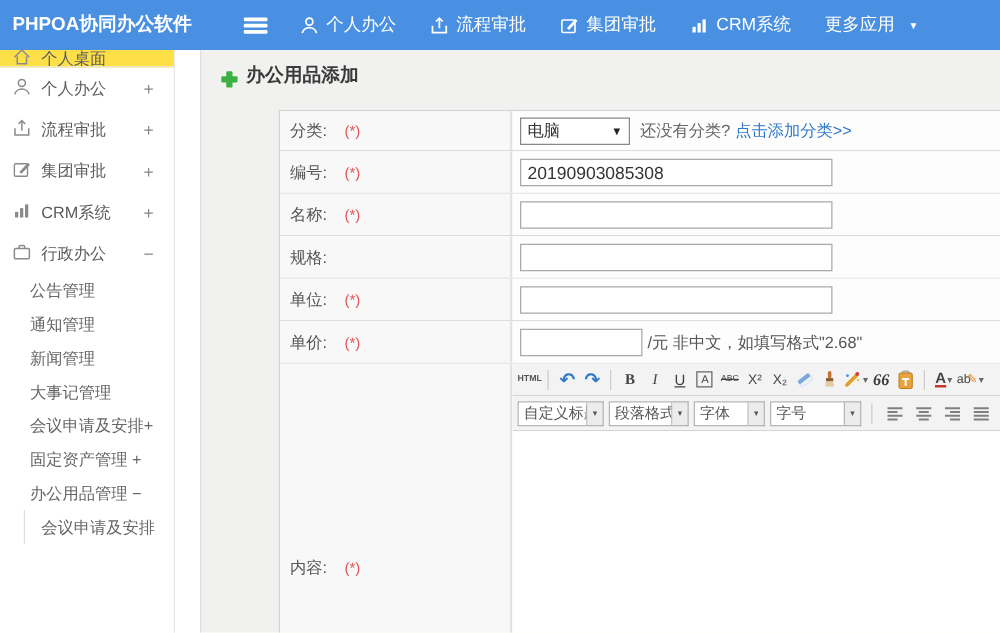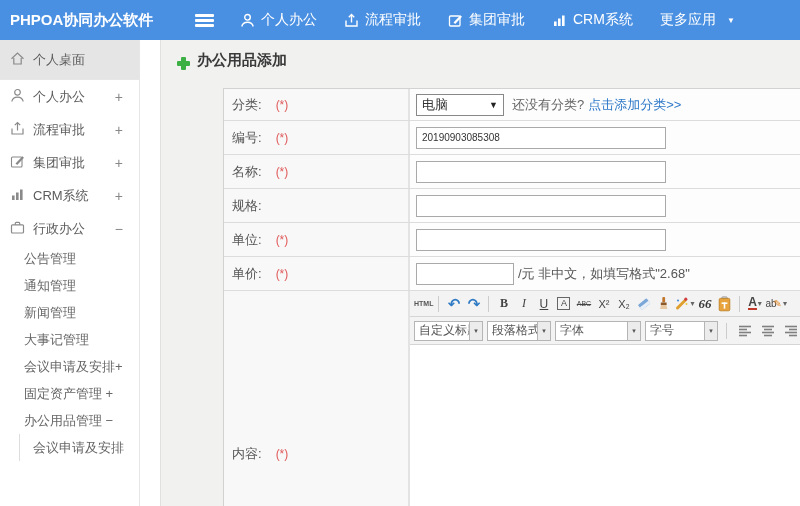--- a/index.html
+++ b/index.html
@@ -20,21 +20,21 @@
               cursor:pointer; white-space:nowrap; }
   .nav-item svg { display:block; }
   .nav-caret { font-size:8px; margin-left:5px; }
 
   
   .sidebar { position:absolute; left:0; top:40px; width:160px; height:466px;
              background:#fff; }
   .sidebar-inner { width:140px; height:100%; border-right:1px solid #e6e6e6; }
   .sb-item { display:flex; align-items:center; height:33px; padding-left:10px;
              gap:8px; font-size:13px; color:#5b5b5b; cursor:pointer; }
-  .sb-item.active { height:40px; background:#e5e5e5; border-bottom:1px solid #e7e7e7; }
+  .sb-item.active { height:14px; background:#fde047; border-bottom:1px solid #e7e7e7; }
   .sb-item .expand { margin-left:auto; margin-right:16px; color:#888; font-size:14px; }
   .sb-item svg { flex:0 0 auto; }
   .sb-sub { display:flex; align-items:center; height:27px; padding-left:24px;
             font-size:13px; color:#666; cursor:pointer; white-space:nowrap; }
   .sb-subsub-wrap { margin-left:19px; border-left:1px solid #ddd; }
   .sb-subsub { display:flex; align-items:center; height:27px; padding-left:13px;
                font-size:13px; color:#666; cursor:pointer; white-space:nowrap; }
 
   
   .main { position:absolute; left:160px; top:40px; width:640px; height:466px;
@@ -56,21 +56,21 @@
   .frow.last { height:326px; border-bottom:none; }
   .fcell-label { width:186px; flex:0 0 186px; background:#f8f8f8;
                  border-right:2px solid #e3e3e3; display:flex; align-items:center;
                  padding-left:8px; gap:14px; font-size:13px; color:#555; }
   .frow.last .fcell-label { align-items:center; }
   .req { color:#e05a5a; font-size:12px; }
   .fcell-value { flex:1; background:#fdfdfd; display:flex; align-items:center;
                  padding-left:6px; gap:8px; }
   .frow.last .fcell-value { padding:0; display:block; background:#fff; }
   input.txt { width:250px; height:22px; border:1px solid #a9a9a9; background:#fff;
-              font-size:10px; color:#333; padding:0 5px;
+              font-size:14px; color:#333; padding:0 5px;
               font-family:"Liberation Sans","DejaVu Sans",sans-serif; }
   input.txt.small { width:98px; }
   .selectbox { width:88px; height:22px; border:1px solid #888; background:#fff;
                display:flex; align-items:center; justify-content:space-between;
                padding:0 5px; font-size:13px; color:#333; cursor:pointer; }
   .selectbox .arr { font-size:9px; color:#222; }
   .hint { font-size:13px; color:#666; }
   .hint-link { font-size:13px; color:#3079c9; cursor:pointer; }
   .suffix { font-size:13px; color:#555; margin-left:2px; white-space:nowrap; }
 
@@ -100,21 +100,21 @@
   .tb-ab { font-size:10px; }
   .tb-pen { color:#e08a2e; font-size:10px; margin-left:-3px; }
   .tb-combo { display:flex; align-items:center; flex:0 0 auto; cursor:pointer; }
   .tb-combo .box { height:20px; background:#fff; border:1px solid #b5b5b5;
                    display:flex; align-items:center; padding:0 4px; font-size:12px;
                    color:#555; white-space:nowrap; overflow:hidden; }
   .tb-combo .cbtn { width:13px; height:20px; border:1px solid #b5b5b5;
                     border-left:none; background:#ececec; display:flex;
                     align-items:center; justify-content:center; font-size:7px;
                     color:#555; }
-  .w1 { width:56px; } .w2 { width:51px; } .w3 { width:73px; } .w4 { width:60px; }
+  .w1 { width:56px; } .w2 { width:51px; } .w3 { width:44px; } .w4 { width:60px; }
   .ed-body { background:#fff; height:272px; }
 </style>
 </head>
 <body>
 
 <div class="navbar">
   <div class="logo">PHPOA协同办公软件</div>
   <div class="hamburger"></div>
   <div class="nav-items">
     <div class="nav-item">

